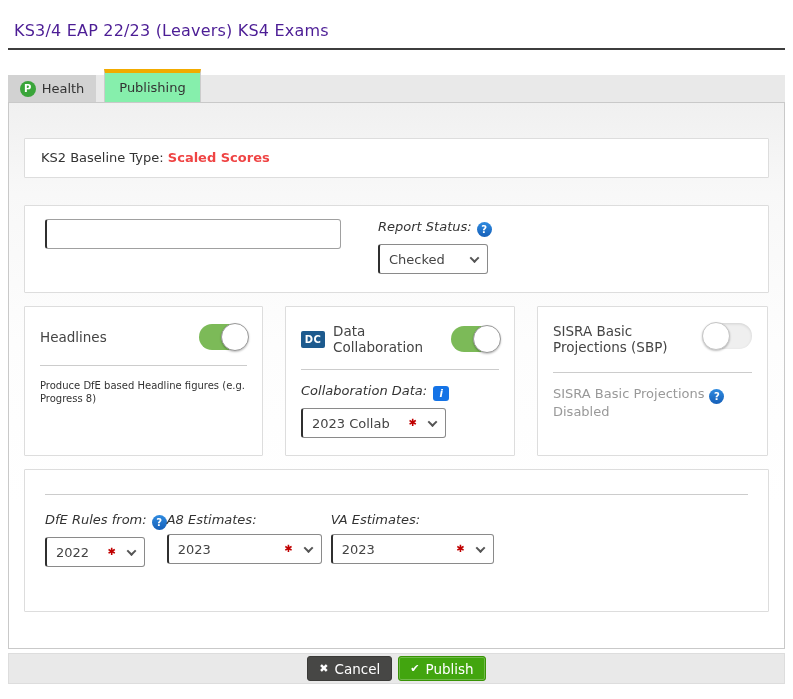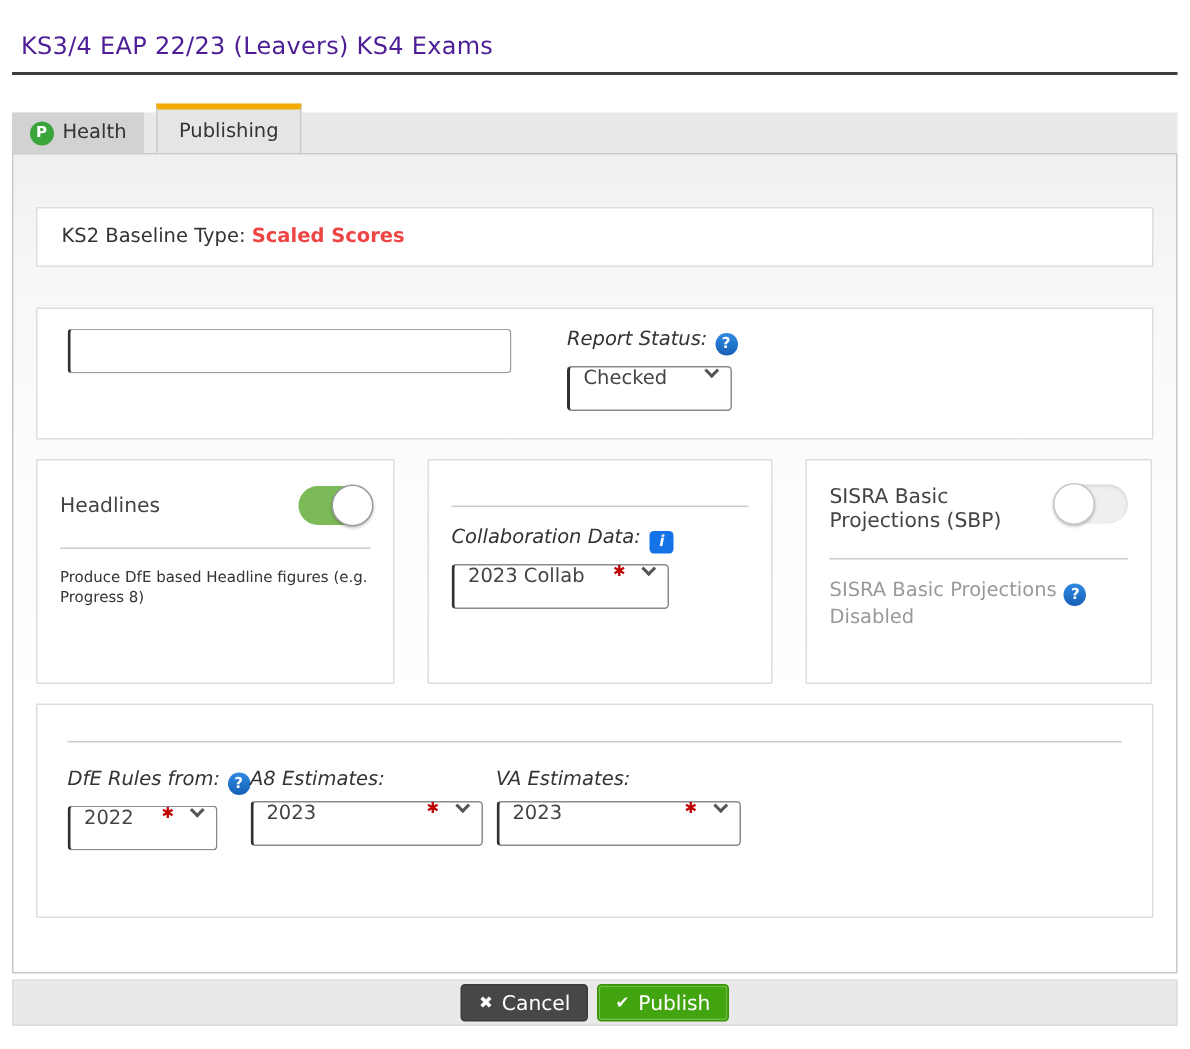--- a/index.html
+++ b/index.html
@@ -15,21 +15,21 @@
   .header { padding:21px 14px 8px; }
   .page-title { font-size:16px; font-weight:400; color:#4c1d95; letter-spacing:.2px; }
   .title-rule { margin:0 8px; border-top:2px solid #3d3d3d; }
 
   
   .tabbar { position:relative; margin:15px 8px 0; height:37px; }
   .tabstrip-bg { position:absolute; left:0; right:0; bottom:0; height:27px; background:#e9e9e9; }
   .tab { position:absolute; bottom:0; display:flex; align-items:center; justify-content:center;
          cursor:pointer; font-size:13px; color:#333; }
   .tab-health { left:0; width:88px; height:27px; background:#d2d2d2; gap:6px; }
-  .tab-publishing { left:96px; width:97px; height:33px; background:#e5e5e5;
+  .tab-publishing { left:96px; width:97px; height:33px; background:#86efac;
          border:1px solid #ccc; border-bottom:none; border-top:4px solid #f2ab00; z-index:2; }
   .p-badge { display:inline-flex; width:16px; height:16px; border-radius:50%;
          background:#3aa53a; color:#fff; font-size:10px; font-weight:bold;
          align-items:center; justify-content:center; }
 
   
   .main-panel { margin:0 8px; height:547px; border:1px solid #c9c9c9;
          background:linear-gradient(180deg,#f0f0f0 0px,#f8f8f8 90px,#fdfdfd 240px,#fff 400px);
          padding:35px 15px 0; }
   .box { background:#fff; border:1px solid #ddd; border-radius:1px; }
@@ -37,21 +37,21 @@
   .baseline-box { height:40px; line-height:38px; padding:0 16px; margin-bottom:27px; font-size:13px; }
   .baseline-box b { color:#ef4444; }
 
   .report-box { height:88px; padding:13px 20px; display:flex; margin-bottom:13px; }
   .field-label { display:block; font-style:italic; color:#333; margin-bottom:7px; font-size:13px; }
   .note-group { width:296px; }
   .status-group { margin-left:37px; }
   .text-input { width:296px; height:30px; border:1px solid #a0a0a0; border-left:2px solid #2f2f2f;
          border-radius:3px; font:inherit; padding:0 8px; background:#fff; outline:none; }
 
-  .sel { display:flex; align-items:flex-start; height:30px; background:#fff;
+  .sel { display:flex; align-items:center; height:30px; background:#fff;
          border:1px solid #8a8a8a; border-left:2px solid #2f2f2f; border-radius:3px;
          padding:0 9px; cursor:pointer; color:#444; }
   .sel-text { flex:1; white-space:nowrap; overflow:hidden; }
   .req { color:#c00000; font-size:10px; margin:0 12px 0 4px; line-height:1; }
   .chev { display:inline-block; width:7px; height:7px; border-right:2px solid #555;
          border-bottom:2px solid #555; transform:rotate(45deg) translate(-1px,-1px); }
 
   
   .panels-row { display:flex; gap:22px; margin-bottom:13px; }
   .panel { height:150px; padding:16px 15px 0; }
@@ -156,20 +156,27 @@
           <span class="panel-title">Headlines</span>
           <div class="toggle on">
               <span class="knob"></span>
             </div>
         </div>
         <div class="panel-divider"></div>
         <div class="panel-desc">Produce DfE based Headline figures (e.g. Progress 8)</div>
       </div>
 
       <div class="box panel panel-dc">
+        <div class="panel-head">
+          <span class="dc-badge">DC</span>
+          <span class="panel-title">Data Collaboration</span>
+          <div class="toggle on">
+              <span class="knob"></span>
+            </div>
+        </div>
         <div class="panel-divider"></div>
         <label class="field-label"><span>Collaboration Data:</span><span class="info-icon">i</span></label>
         <div class="sel collab-select">
           <span class="sel-text">2023 Collab</span>
           <span class="req">✱</span>
           <span class="chev"></span>
         </div>
       </div>
 
       <div class="box panel panel-sbp">

